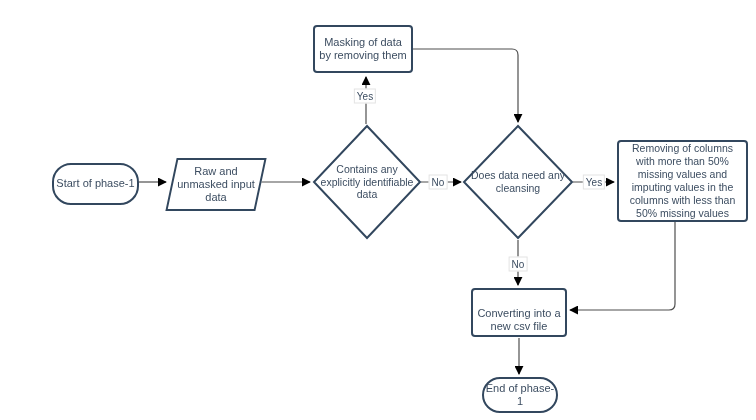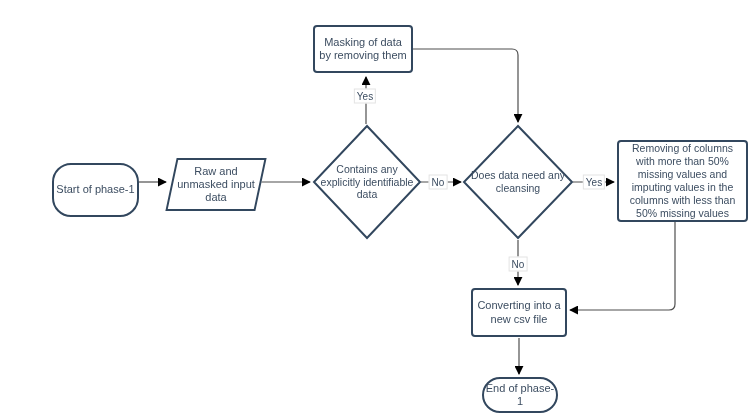--- a/index.html
+++ b/index.html
@@ -21,25 +21,25 @@
     justify-content: center;
     text-align: center;
     background: #ffffff;
     border: 2px solid #32475e;
     font-size: 11px;
     line-height: 1.2;
     color: #3c4d61;
   }
   .terminator { border-radius: 19px; }
   .process { border-radius: 4px; }
-  #node-start   { left: 52px;  top: 163px; width: 87px;  height: 54px; }
+  #node-start   { left: 52px;  top: 163px; width: 87px;  height: 42px; }
   #node-end     { left: 482px; top: 377px; width: 76px;  height: 36px; border-radius: 18px; justify-content: center; }
   #node-masking { left: 313px; top: 25px;  width: 100px; height: 48px; padding: 2px 4px; }
   #node-removing{ left: 617px; top: 140px; width: 131px; height: 82px; font-size: 10.5px; padding: 16px 3px; line-height: 1.25; }
-  #node-convert { left: 471px; top: 288px; width: 96px;  height: 49px; padding: 10px 4px; }
+  #node-convert { left: 471px; top: 288px; width: 96px;  height: 49px; padding: 2px 4px; align-items: flex-end; }
   
   .para-wrap { position: absolute; left: 171px; top: 158px; width: 90px; height: 53px; }
   .para-shape {
     position: absolute; inset: 0;
     background: #ffffff; border: 2px solid #32475e;
     transform: skewX(-12deg);
   }
   .para-label {
     position: absolute; inset: 0;
     display: flex; align-items: center; justify-content: center;

